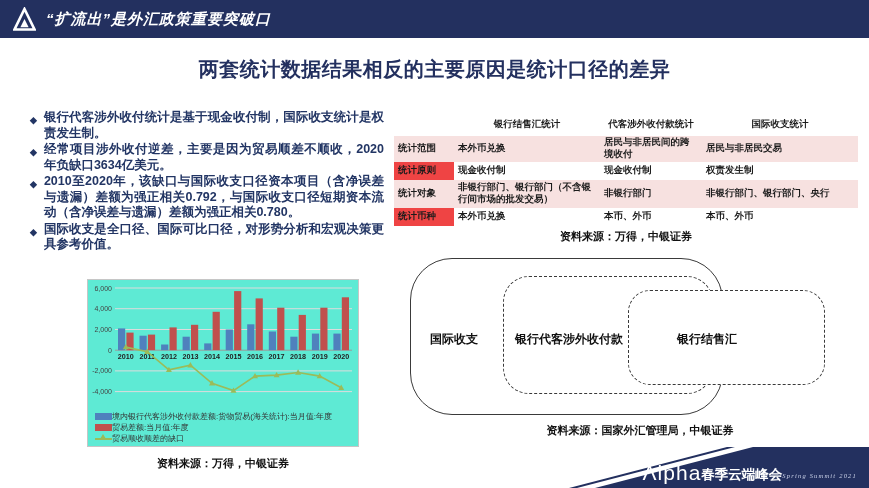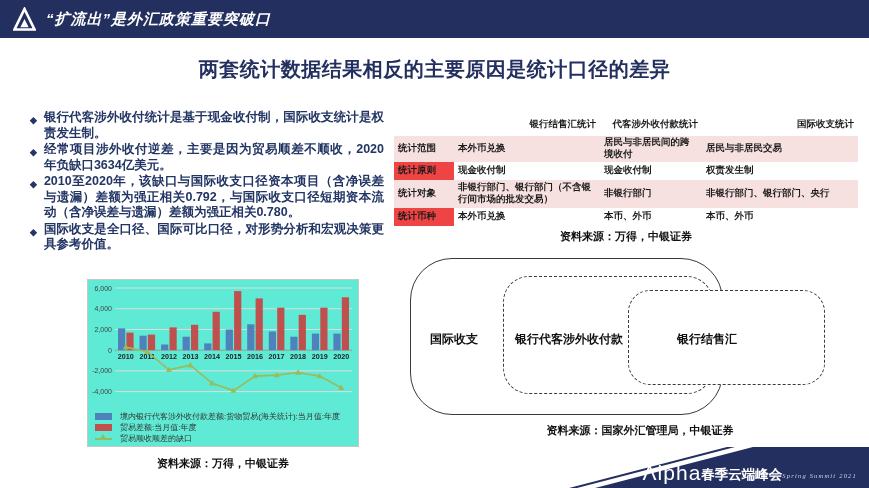--- a/index.html
+++ b/index.html
@@ -15,33 +15,33 @@
   
   .bullets{position:absolute;left:30px;top:110px;width:354px;margin:0;padding:0;list-style:none;
            color:#223564;}
   .bullets li{display:flex;font-size:12.5px;line-height:15.5px;font-weight:600;margin-bottom:1px;text-align:justify;}
   .dm{flex:0 0 auto;font-size:9px;margin:3px 7px 0 0;}
   
   .chart-box{position:absolute;left:87px;top:279px;width:272px;height:168px;border:1px solid #c6c6c6;
              background:#5eead4;box-sizing:border-box;}
   #chart-svg{display:block;margin-top:2px;}
   .legend{padding:1px 0 0 7px;}
-  .lrow{display:flex;align-items:center;gap:8px;height:11px;}
+  .lrow{display:flex;align-items:center;gap:0;height:11px;}
   .sw{display:inline-block;width:17px;height:7px;flex:0 0 auto;}
   .sw-line{height:2px;position:relative;margin-top:0;}
   .sw-line i{position:absolute;left:5px;top:-4px;width:0;height:0;border-left:3.5px solid transparent;
              border-right:3.5px solid transparent;border-bottom:5.5px solid #9BBB59;}
   .lt{font-size:8px;color:#333;white-space:nowrap;}
   .chart-source{position:absolute;left:87px;top:456px;width:272px;text-align:center;
                 font-size:11px;font-weight:bold;color:#111;}
   
   table.cmp{position:absolute;left:394px;top:114px;width:464px;border-collapse:collapse;table-layout:fixed;}
   table.cmp td{font-family:"Liberation Serif",serif;font-weight:bold;font-size:9.5px;color:#1b1b1b;
                padding:1px 4px;vertical-align:middle;line-height:1.25;}
-  table.cmp tr.hd td{text-align:right;height:20px;}
+  table.cmp tr.hd td{text-align:center;height:20px;}
   table.cmp td.lab{background:#ef4444;}
   table.cmp tr.shade td{background:#F7E1E0;}
   table.cmp tr.r{height:18px;} table.cmp tr.tall{height:28px;}
   .table-source{position:absolute;left:496px;top:229px;width:260px;text-align:center;
                 font-size:11px;font-weight:bold;color:#111;}
   
   .dbox{position:absolute;background:#fff;box-sizing:border-box;}
   .d-outer{left:410px;top:258px;width:313px;height:157px;border:1.4px solid #3a3a3a;border-radius:42px;}
   .d-middle{left:503px;top:276px;width:210px;height:118px;border:1.2px dashed #3a3a3a;border-radius:26px;}
   .d-inner{left:628px;top:290px;width:197px;height:95px;border:1.2px dashed #3a3a3a;border-radius:22px;}

